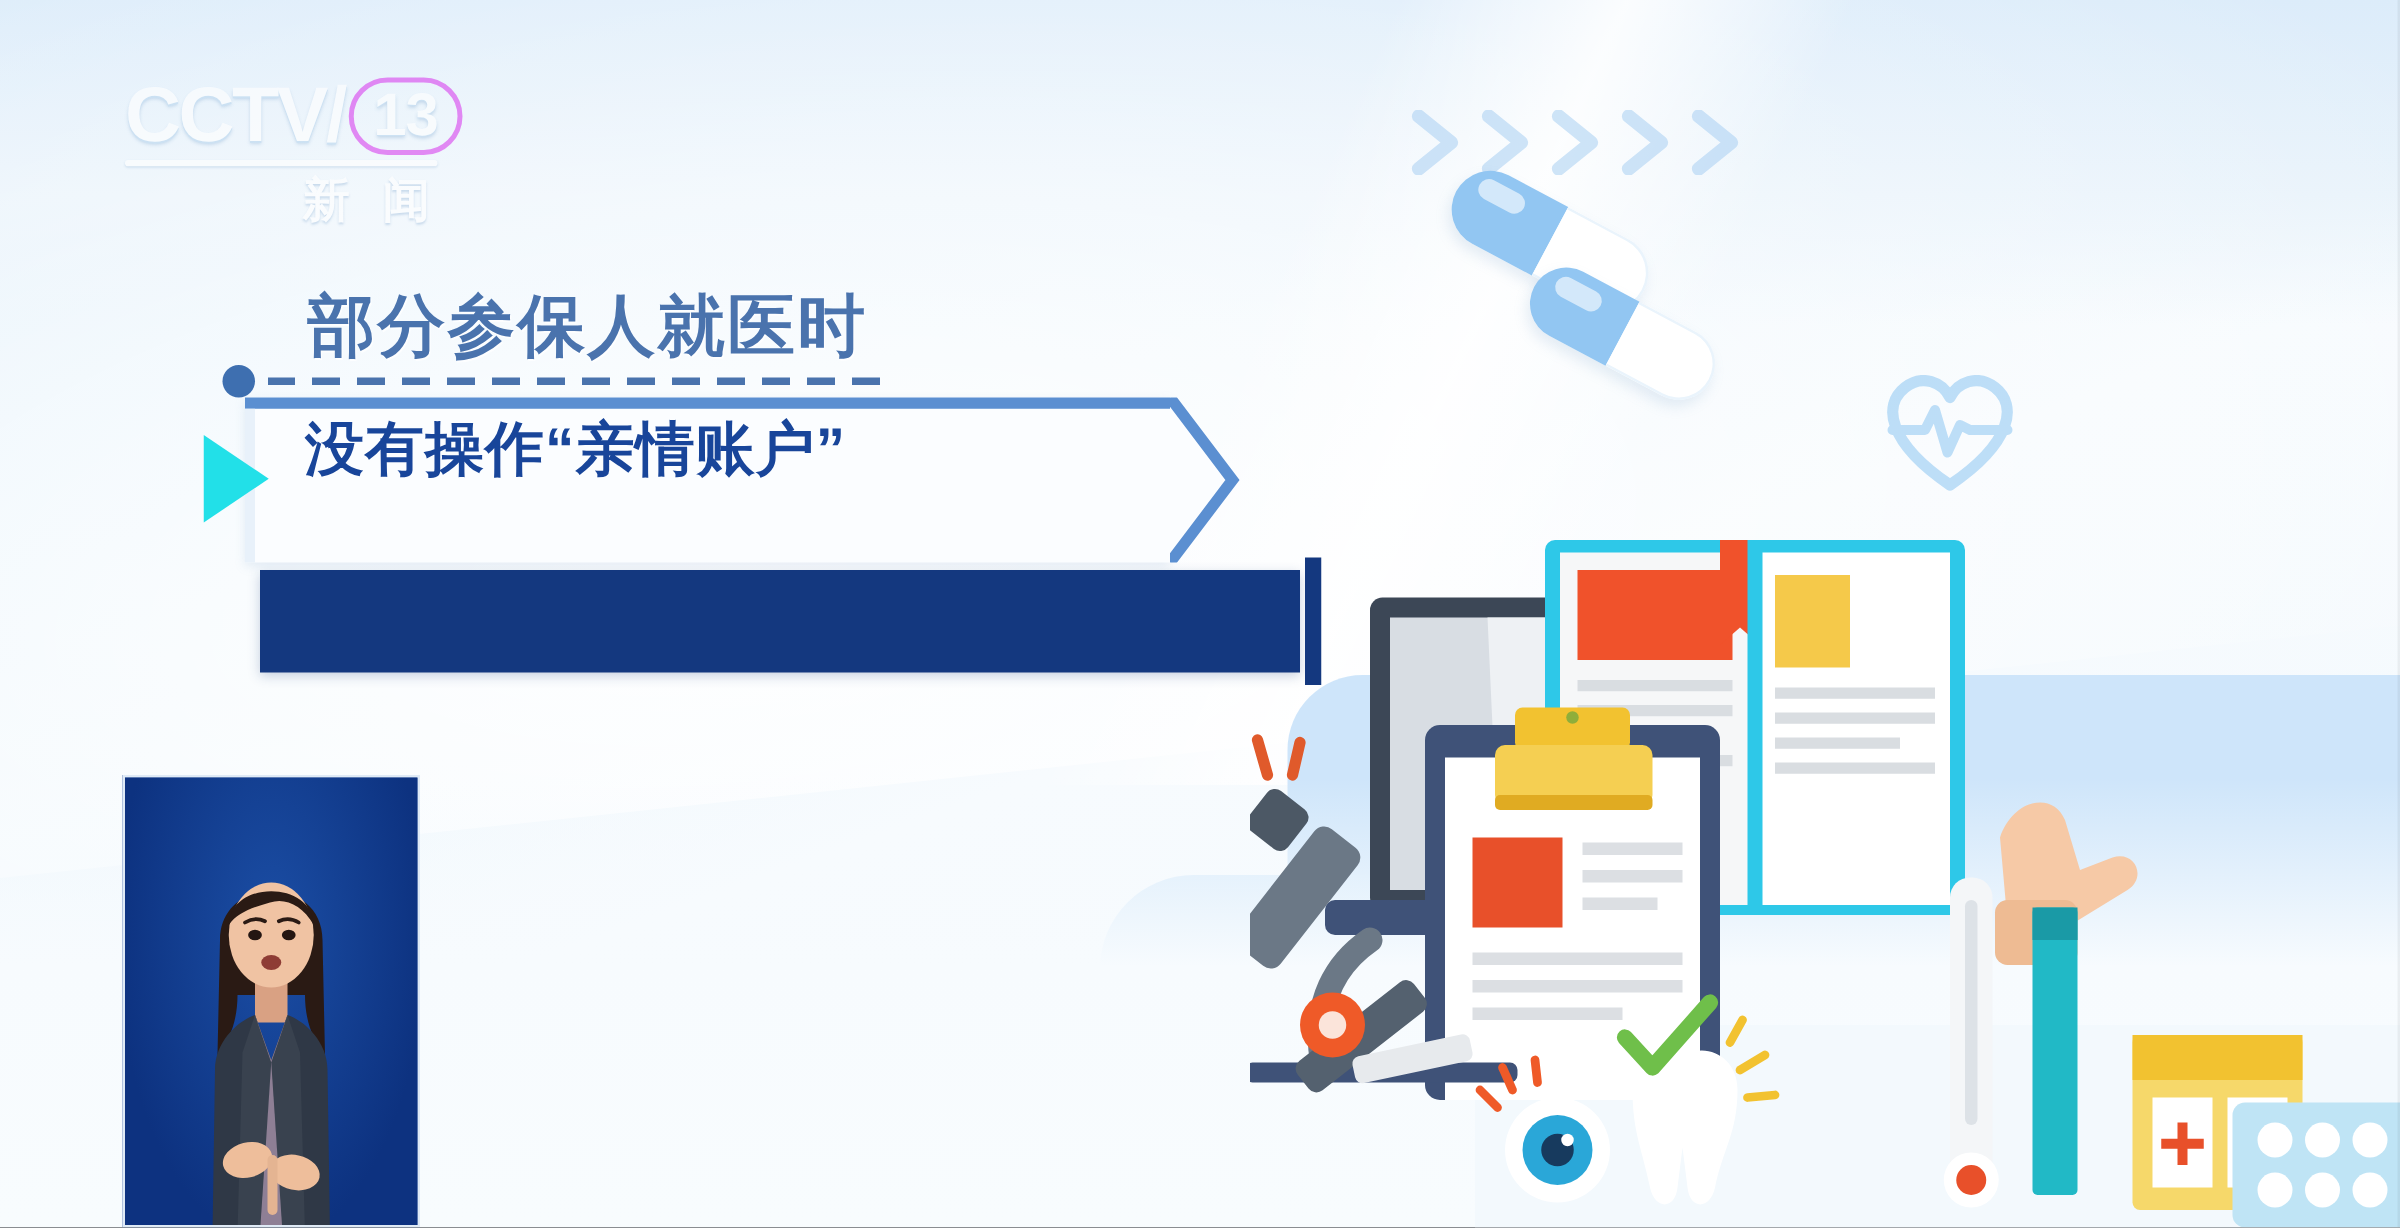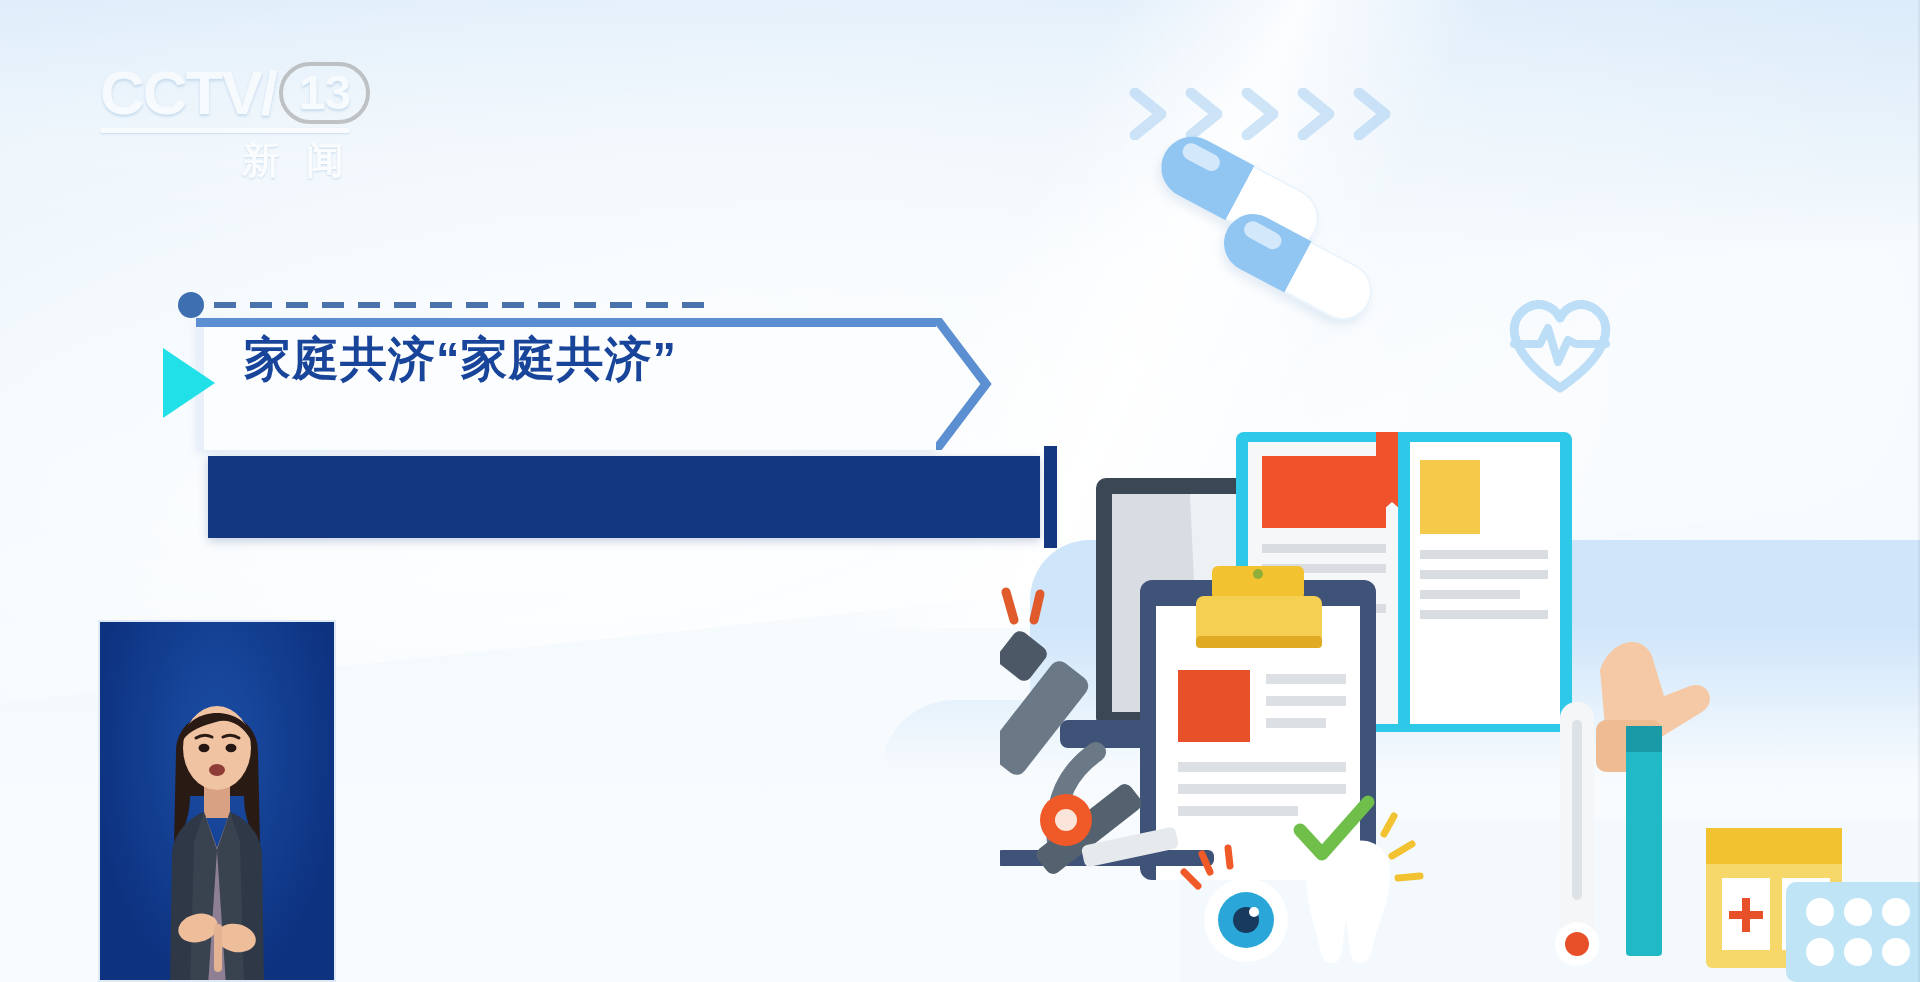--- a/index.html
+++ b/index.html
@@ -23,21 +23,21 @@
   .cloudA{position:absolute;left:880px;top:700px;width:470px;height:150px;background:#cfe6fa;border-radius:90px 90px 90px 90px;opacity:.9;}
   .cloudB{position:absolute;left:1030px;top:540px;width:900px;height:300px;background:#cbe4fa;border-radius:60px 0 0 0;opacity:.95;}
   .cloudC{position:absolute;left:1180px;top:820px;width:760px;height:170px;background:#f3f9fd;border-radius:40px 0 0 0;}
 
   
   .logo{position:absolute;left:100px;top:62px;width:270px;height:110px;opacity:.62;}
   .logo-main{font-size:62px;font-weight:bold;color:#ffffff;letter-spacing:-2px;
     text-shadow:0 1px 0 #b9d6ee, 0 2px 3px rgba(90,140,190,.45);
     line-height:1;display:flex;align-items:flex-end;}
   .logo-13{display:inline-flex;align-items:center;justify-content:center;
-    width:92px;height:62px;border:4px solid #a3a3a3;border-radius:34px;margin-left:4px;
+    width:92px;height:62px;border:4px solid #d946ef;border-radius:34px;margin-left:4px;
     font-size:48px;letter-spacing:-1px;}
   .logo-slash{display:inline-block;width:14px;}
   .logo-rule{width:250px;height:5px;background:#ffffff;border-radius:3px;margin-top:4px;
     box-shadow:0 1px 2px rgba(90,140,190,.4);}
   .logo-sub{text-align:right;font-size:38px;font-weight:bold;color:#ffffff;letter-spacing:26px;
     text-indent:26px;margin-top:2px;text-shadow:0 1px 2px rgba(90,140,190,.45);}
 
   
   .chev-row{position:absolute;left:1128px;top:88px;display:flex;gap:14px;opacity:.55;}
   .chev{width:42px;height:52px;}
@@ -162,38 +162,39 @@
     <div class="gloss"></div>
   </div>
 
   <div class="ecg">
     <svg width="120" height="110" viewBox="0 0 120 110">
       <path d="M60 100 C10 66 6 36 24 22 C38 11 54 18 60 30 C66 18 82 11 96 22 C114 36 110 66 60 100 Z" fill="none" stroke="#a9d4f5" stroke-width="9" stroke-linejoin="round"></path>
       <path d="M14 56 L40 56 L48 40 L58 74 L68 52 L76 56 L106 56" fill="none" stroke="#a9d4f5" stroke-width="8" stroke-linecap="round" stroke-linejoin="round"></path>
     </svg>
   </div>
 
+  <div class="kicker">部分参保人就医时</div>
 
   <div class="dash-row">
     <div class="dot"></div>
     <div class="dashes"></div>
   </div>
 
   <div class="white-banner"></div>
   <div class="white-banner-top"></div>
   <div class="wb-left-bar"></div>
   <div class="wb-arrow">
     <svg width="62" height="132" viewBox="0 0 62 132">
       <path d="M0 0 L50 66 L0 132 Z" fill="#fbfdff"></path>
       <path d="M0 0 L50 66 L0 132" fill="none" stroke="#5b8fd1" stroke-width="9" stroke-linejoin="miter"></path>
     </svg>
   </div>
   <div class="play-tri"></div>
   <div class="banner-text">
-    <div class="l2">家庭共济“家庭共济”</div>
+    <div class="l2">没有操作“亲情账户”</div>
   </div>
 
   <div class="dark-banner"></div>
   <div class="dark-tick"></div>
 
   <div class="illus">
     <svg width="920" height="562" viewBox="0 0 920 562">
 
       <g>
         <rect x="96" y="58" width="200" height="250" rx="10" fill="#3c4756"></rect>

